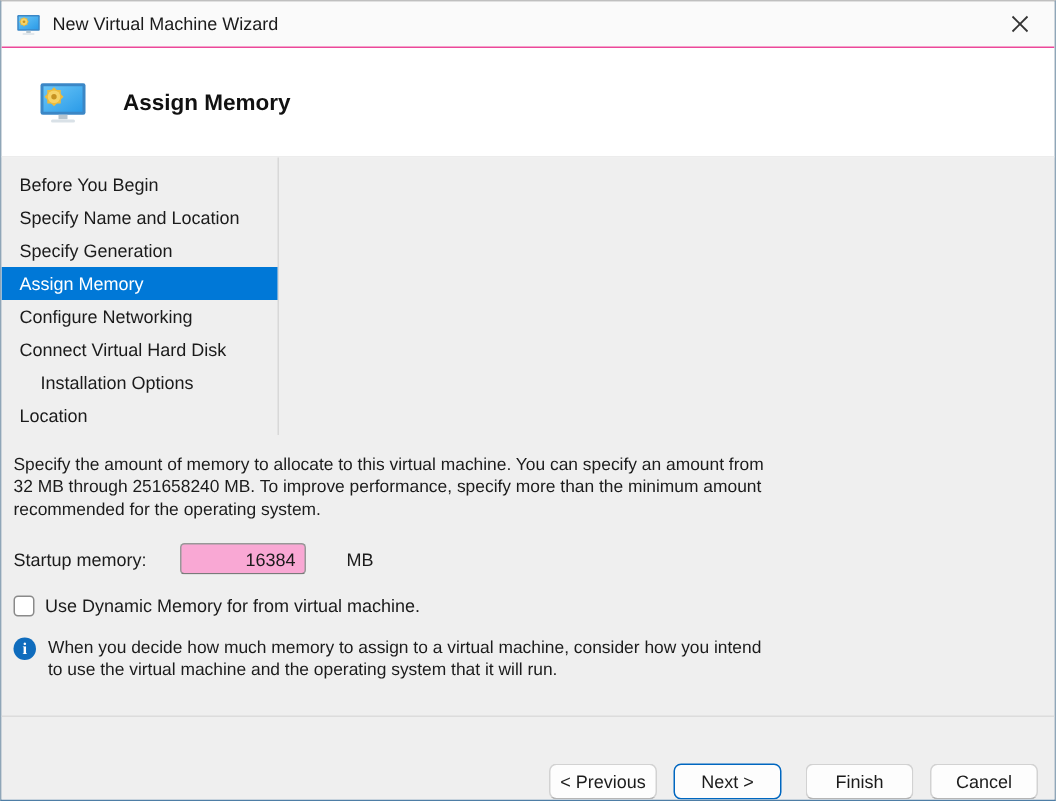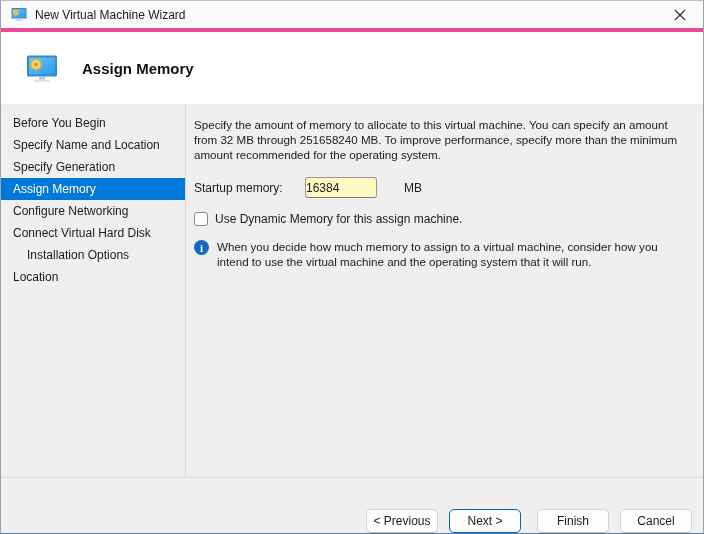--- a/index.html
+++ b/index.html
@@ -4,54 +4,54 @@
 <style>
   * { margin:0; padding:0; box-sizing:border-box; }
   html,body { background:#cfd8dc; font-family:"Liberation Sans","DejaVu Sans",sans-serif; }
   .window {
     position:relative; width:704px; height:534px; margin:0 auto;
     background:#efefef; overflow:hidden;
     border:1px solid; border-color:#bfbfbf #8fa6b8 #4e7ea6 #8fa6b8;
   }
   
   .titlebar {
-    height:31px; background:#fafafa; border-bottom:4px solid #ec4899;
+    height:31px; background:#fafafa; border-bottom:1px solid #ec4899;
     display:flex; align-items:center; padding-left:10px;
   }
   .titlebar .app-icon { width:16px; height:15px; margin-right:8px; flex:0 0 auto; }
   .titlebar-text { font-size:12px; color:#1b1b1b; }
   .close-btn {
     margin-left:auto; width:46px; height:30px; display:flex;
     align-items:center; justify-content:center; cursor:default;
   }
   .close-btn svg { width:12px; height:12px; stroke:#333; stroke-width:1.2; }
   
   .header {
     height:73px; background:#ffffff; border-bottom:1px solid #ececec;
     display:flex; align-items:center; padding-left:25px;
   }
   .header .page-icon { width:32px; height:29px; }
   .page-title { margin-left:24px; font-size:15px; font-weight:bold; color:#111; }
   
-  .body { display:flex; height:372px; background:#efefef; }
+  .body { display:flex; height:372px; background:#efefef;flex-direction:column; }
   .sidebar { width:185px; flex:0 0 185px; border-right:1px solid #d8d8d8; padding-top:7px; }
   .nav-item {
     height:22px; line-height:22px; padding-left:12px; font-size:12px;
     color:#1b1b1b; white-space:nowrap; cursor:default;
   }
   .nav-item.indent { padding-left:26px; }
   .nav-item.selected { background:#0078d7; color:#ffffff; }
   .content { flex:1; padding:12px 12px 0 8px; }
   .desc { font-size:11.6px; line-height:15px; color:#1b1b1b; max-width:502px; }
   .mem-row { display:flex; align-items:center; margin-top:15px; font-size:12px; color:#1b1b1b;gap:20px; }
   .mem-label { width:91px; }
   .mem-input {
-    width:72px; height:21px; border:1px solid #989898; border-bottom-color:#7a7a7a;
-    border-radius:3px; background:#fef9c3; font-family:inherit; font-size:12px;
-    padding-right:6px; color:#1b1b1b;
+    width:84px; height:21px; border:1px solid #989898; border-bottom-color:#7a7a7a;
+    border-radius:3px; background:#f9a8d4; font-family:inherit; font-size:12px;
+    text-align:right; padding-right:6px; color:#1b1b1b;
   }
   .mem-unit { margin-left:7px; }
   .check-row { display:flex; align-items:center; margin-top:14px; }
   .checkbox {
     width:14px; height:14px; border:1px solid #8a8a8a; border-radius:3px;
     background:#fff; flex:0 0 auto;
   }
   .check-label { margin-left:7px; font-size:12px; color:#1b1b1b; }
   .info-row { display:flex; margin-top:13px; }
   .info-icon {
@@ -136,21 +136,21 @@
       <div class="desc">Specify the amount of memory to allocate to this virtual machine. You can specify an amount from 32 MB through 251658240 MB. To improve performance, specify more than the minimum amount recommended for the operating system.</div>
 
       <div class="mem-row">
         <span class="mem-label">Startup memory:</span>
         <input class="mem-input" type="text" value="16384" style="">
         <span class="mem-unit">MB</span>
       </div>
 
       <div class="check-row">
         <span class="checkbox"></span>
-        <span class="check-label">Use Dynamic Memory for this assign machine.</span>
+        <span class="check-label">Use Dynamic Memory for from virtual machine.</span>
       </div>
 
       <div class="info-row">
         <span class="info-icon">i</span>
         <span class="info-text">When you decide how much memory to assign to a virtual machine, consider how you intend to use the virtual machine and the operating system that it will run.</span>
       </div>
     </div>
   </div>
 
   <div class="footer">

